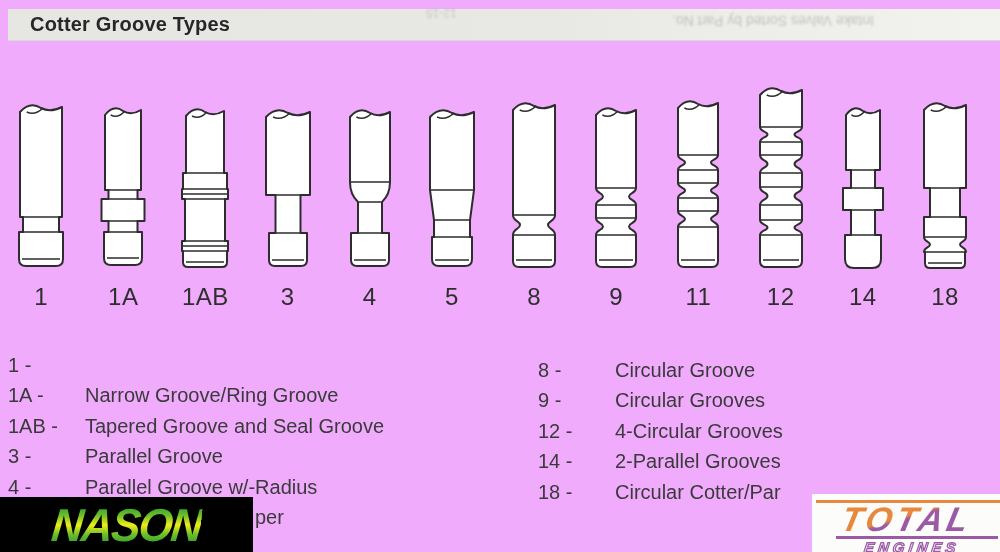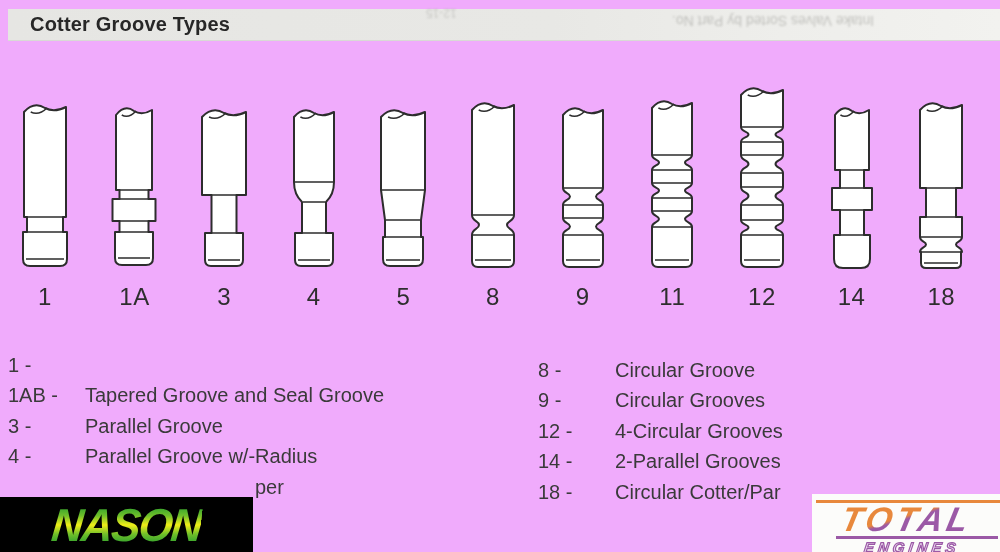--- a/index.html
+++ b/index.html
@@ -89,20 +89,28 @@
       <div class="fig">
         <svg viewBox="0 0 72 186" width="72" height="186">
           <path d="M 18 30 L 18 105 L 21.5 105 L 21.5 114 L 14.5 114 L 14.5 136 L 21.5 136 L 21.5 147 L 17 147 L 17 173 Q 17 180 24 180 L 48 180 Q 55 180 55 173 L 55 147 L 50.5 147 L 50.5 136 L 57.5 136 L 57.5 114 L 50.5 114 L 50.5 105 L 54 105 L 54 25 Q 43.92 31 36 26 Q 26.64 19 18 30 Z" fill="#ffffff" stroke="#2d2d2d" stroke-width="2" stroke-linejoin="round"></path>
           <path d="M 19 105 L 53 105 M 15.5 114 L 56.5 114 M 15.5 136 L 56.5 136 M 18 147 L 54 147 M 20 173 L 52 173 " fill="none" stroke="#2d2d2d" stroke-width="1.6"></path>
           <path d="M 38 26 Q 30.6 34 23.76 30" fill="none" stroke="#2d2d2d" stroke-width="1.5"></path>
         </svg>
         <div class="fig-label">1A</div>
       </div>
       <div class="fig">
         <svg viewBox="0 0 72 186" width="72" height="186">
+          <path d="M 17 31 L 17 88 L 14 88 L 14 104 L 13 104 L 13 114 L 16 114 L 16 156 L 13 156 L 13 166 L 14 166 L 14 177 Q 14 182 19 182 L 53 182 Q 58 182 58 177 L 58 166 L 59 166 L 59 156 L 56 156 L 56 114 L 59 114 L 59 104 L 58 104 L 58 88 L 55 88 L 55 26 Q 44.36 32 36 27 Q 26.12 20 17 31 Z" fill="#ffffff" stroke="#2d2d2d" stroke-width="2" stroke-linejoin="round"></path>
+          <path d="M 15 88 L 57 88 M 14 104 L 58 104 M 14 114 L 58 114 M 14 156 L 58 156 M 14 166 L 58 166 M 14 109 L 58 109 M 14 161 L 58 161 M 17 177 L 55 177 " fill="none" stroke="#2d2d2d" stroke-width="1.6"></path>
+          <path d="M 38 27 Q 30.3 35 23.08 31" fill="none" stroke="#2d2d2d" stroke-width="1.5"></path>
+        </svg>
+        <div class="fig-label">1AB</div>
+      </div>
+      <div class="fig">
+        <svg viewBox="0 0 72 186" width="72" height="186">
           <path d="M 14 32 L 14 110 L 23.5 110 L 23.5 148 L 17 148 L 17 175 Q 17 181 23 181 L 49 181 Q 55 181 55 175 L 55 148 L 48.5 148 L 48.5 110 L 58 110 L 58 27 Q 45.68 33 36 28 Q 24.56 21 14 32 Z" fill="#ffffff" stroke="#2d2d2d" stroke-width="2" stroke-linejoin="round"></path>
           <path d="M 15 110 L 57 110 M 18 148 L 54 148 M 20 175 L 52 175 " fill="none" stroke="#2d2d2d" stroke-width="1.6"></path>
           <path d="M 38 28 Q 29.4 36 21.04 32" fill="none" stroke="#2d2d2d" stroke-width="1.5"></path>
         </svg>
         <div class="fig-label">3</div>
       </div>
       <div class="fig">
         <svg viewBox="0 0 72 186" width="72" height="186">
           <path d="M 16 32 L 16 97 L 16 97 Q 16 109.4 24 117 L 24 117 L 24 148 L 17 148 L 17 175 Q 17 181 23 181 L 49 181 Q 55 181 55 175 L 55 148 L 48 148 L 48 117 L 48 117 Q 56 109.4 56 97 L 56 97 L 56 27 Q 44.8 33 36 28 Q 25.6 21 16 32 Z" fill="#ffffff" stroke="#2d2d2d" stroke-width="2" stroke-linejoin="round"></path>
           <path d="M 17 97 L 55 97 M 25 117 L 47 117 M 18 148 L 54 148 M 20 175 L 52 175 " fill="none" stroke="#2d2d2d" stroke-width="1.6"></path>
@@ -165,20 +173,24 @@
           <path d="M 38 21 Q 29.7 29 21.72 25" fill="none" stroke="#2d2d2d" stroke-width="1.5"></path>
         </svg>
         <div class="fig-label">18</div>
       </div>
     </div>
 
   <div>
     <div class="legend-col legend-left" id="legend-left">
         <div class="legend-row">
           <span class="l-num">1 -</span>
+        </div>
+        <div class="legend-row">
+          <span class="l-num">1A -</span>
+          <span class="l-label">Narrow Groove/Ring Groove</span>
         </div>
         <div class="legend-row">
           <span class="l-num">1AB -</span>
           <span class="l-label">Tapered Groove and Seal Groove</span>
         </div>
         <div class="legend-row">
           <span class="l-num">3 -</span>
           <span class="l-label">Parallel Groove</span>
         </div>
         <div class="legend-row">

